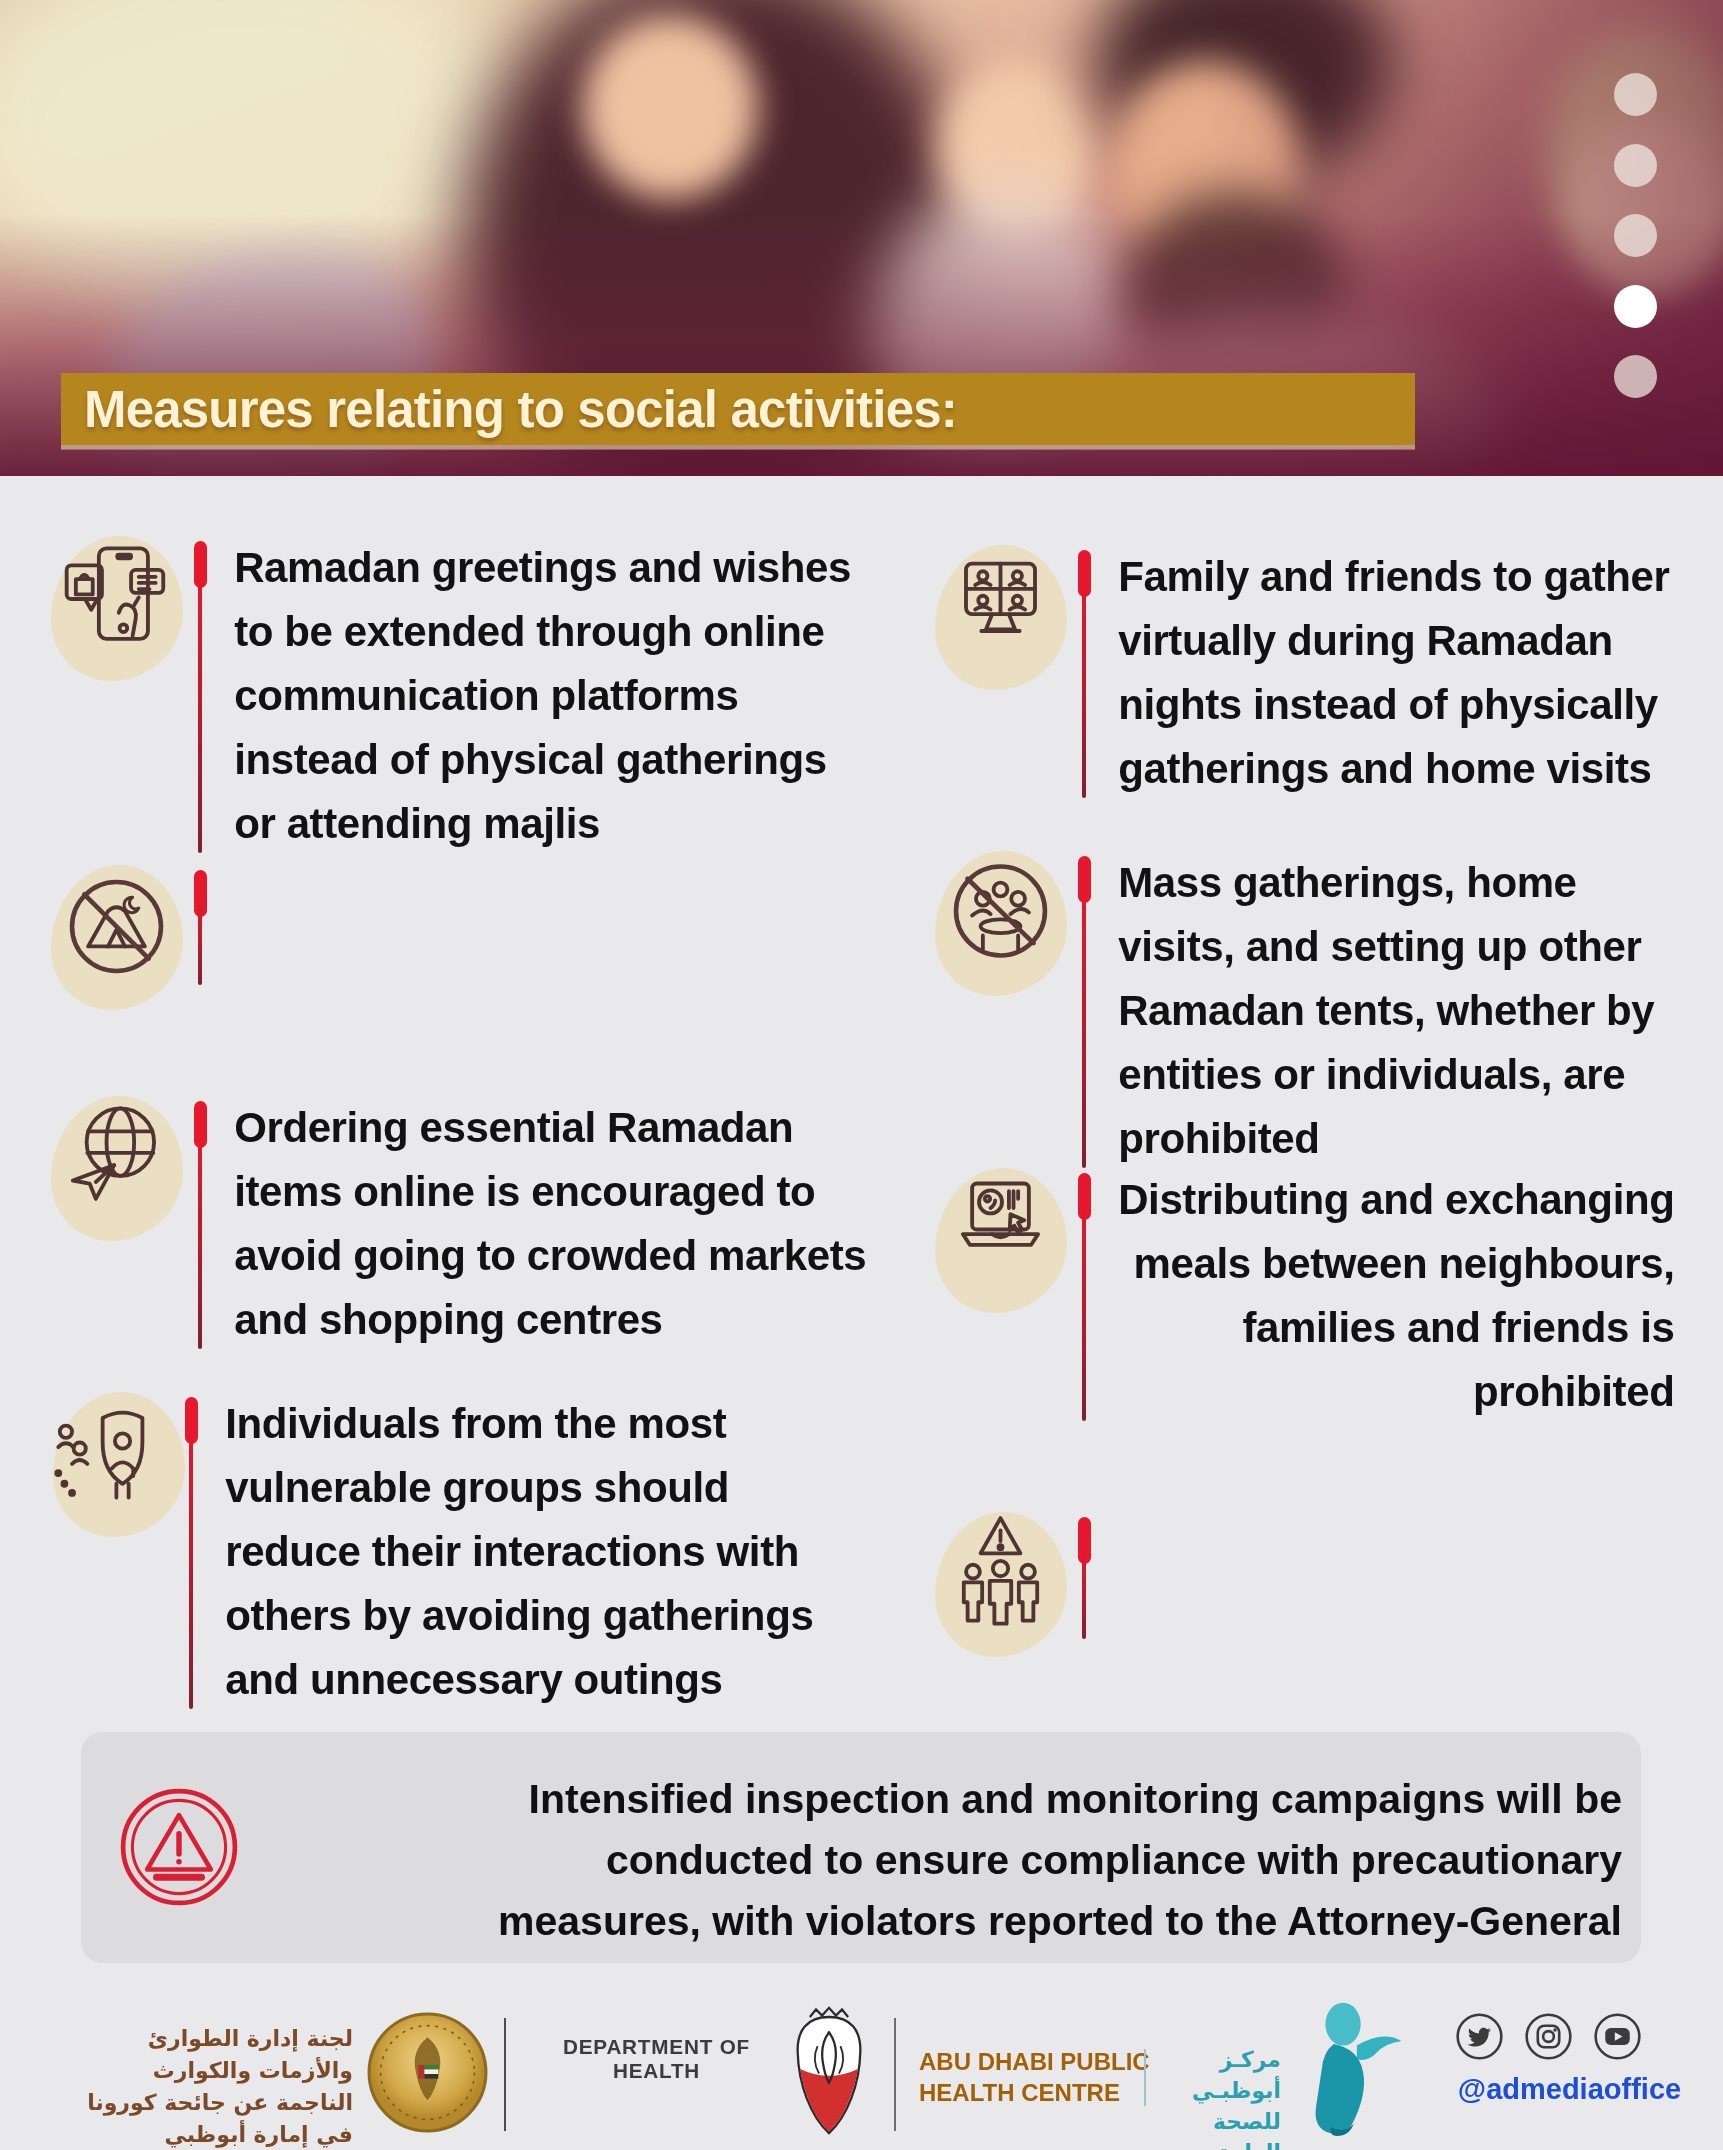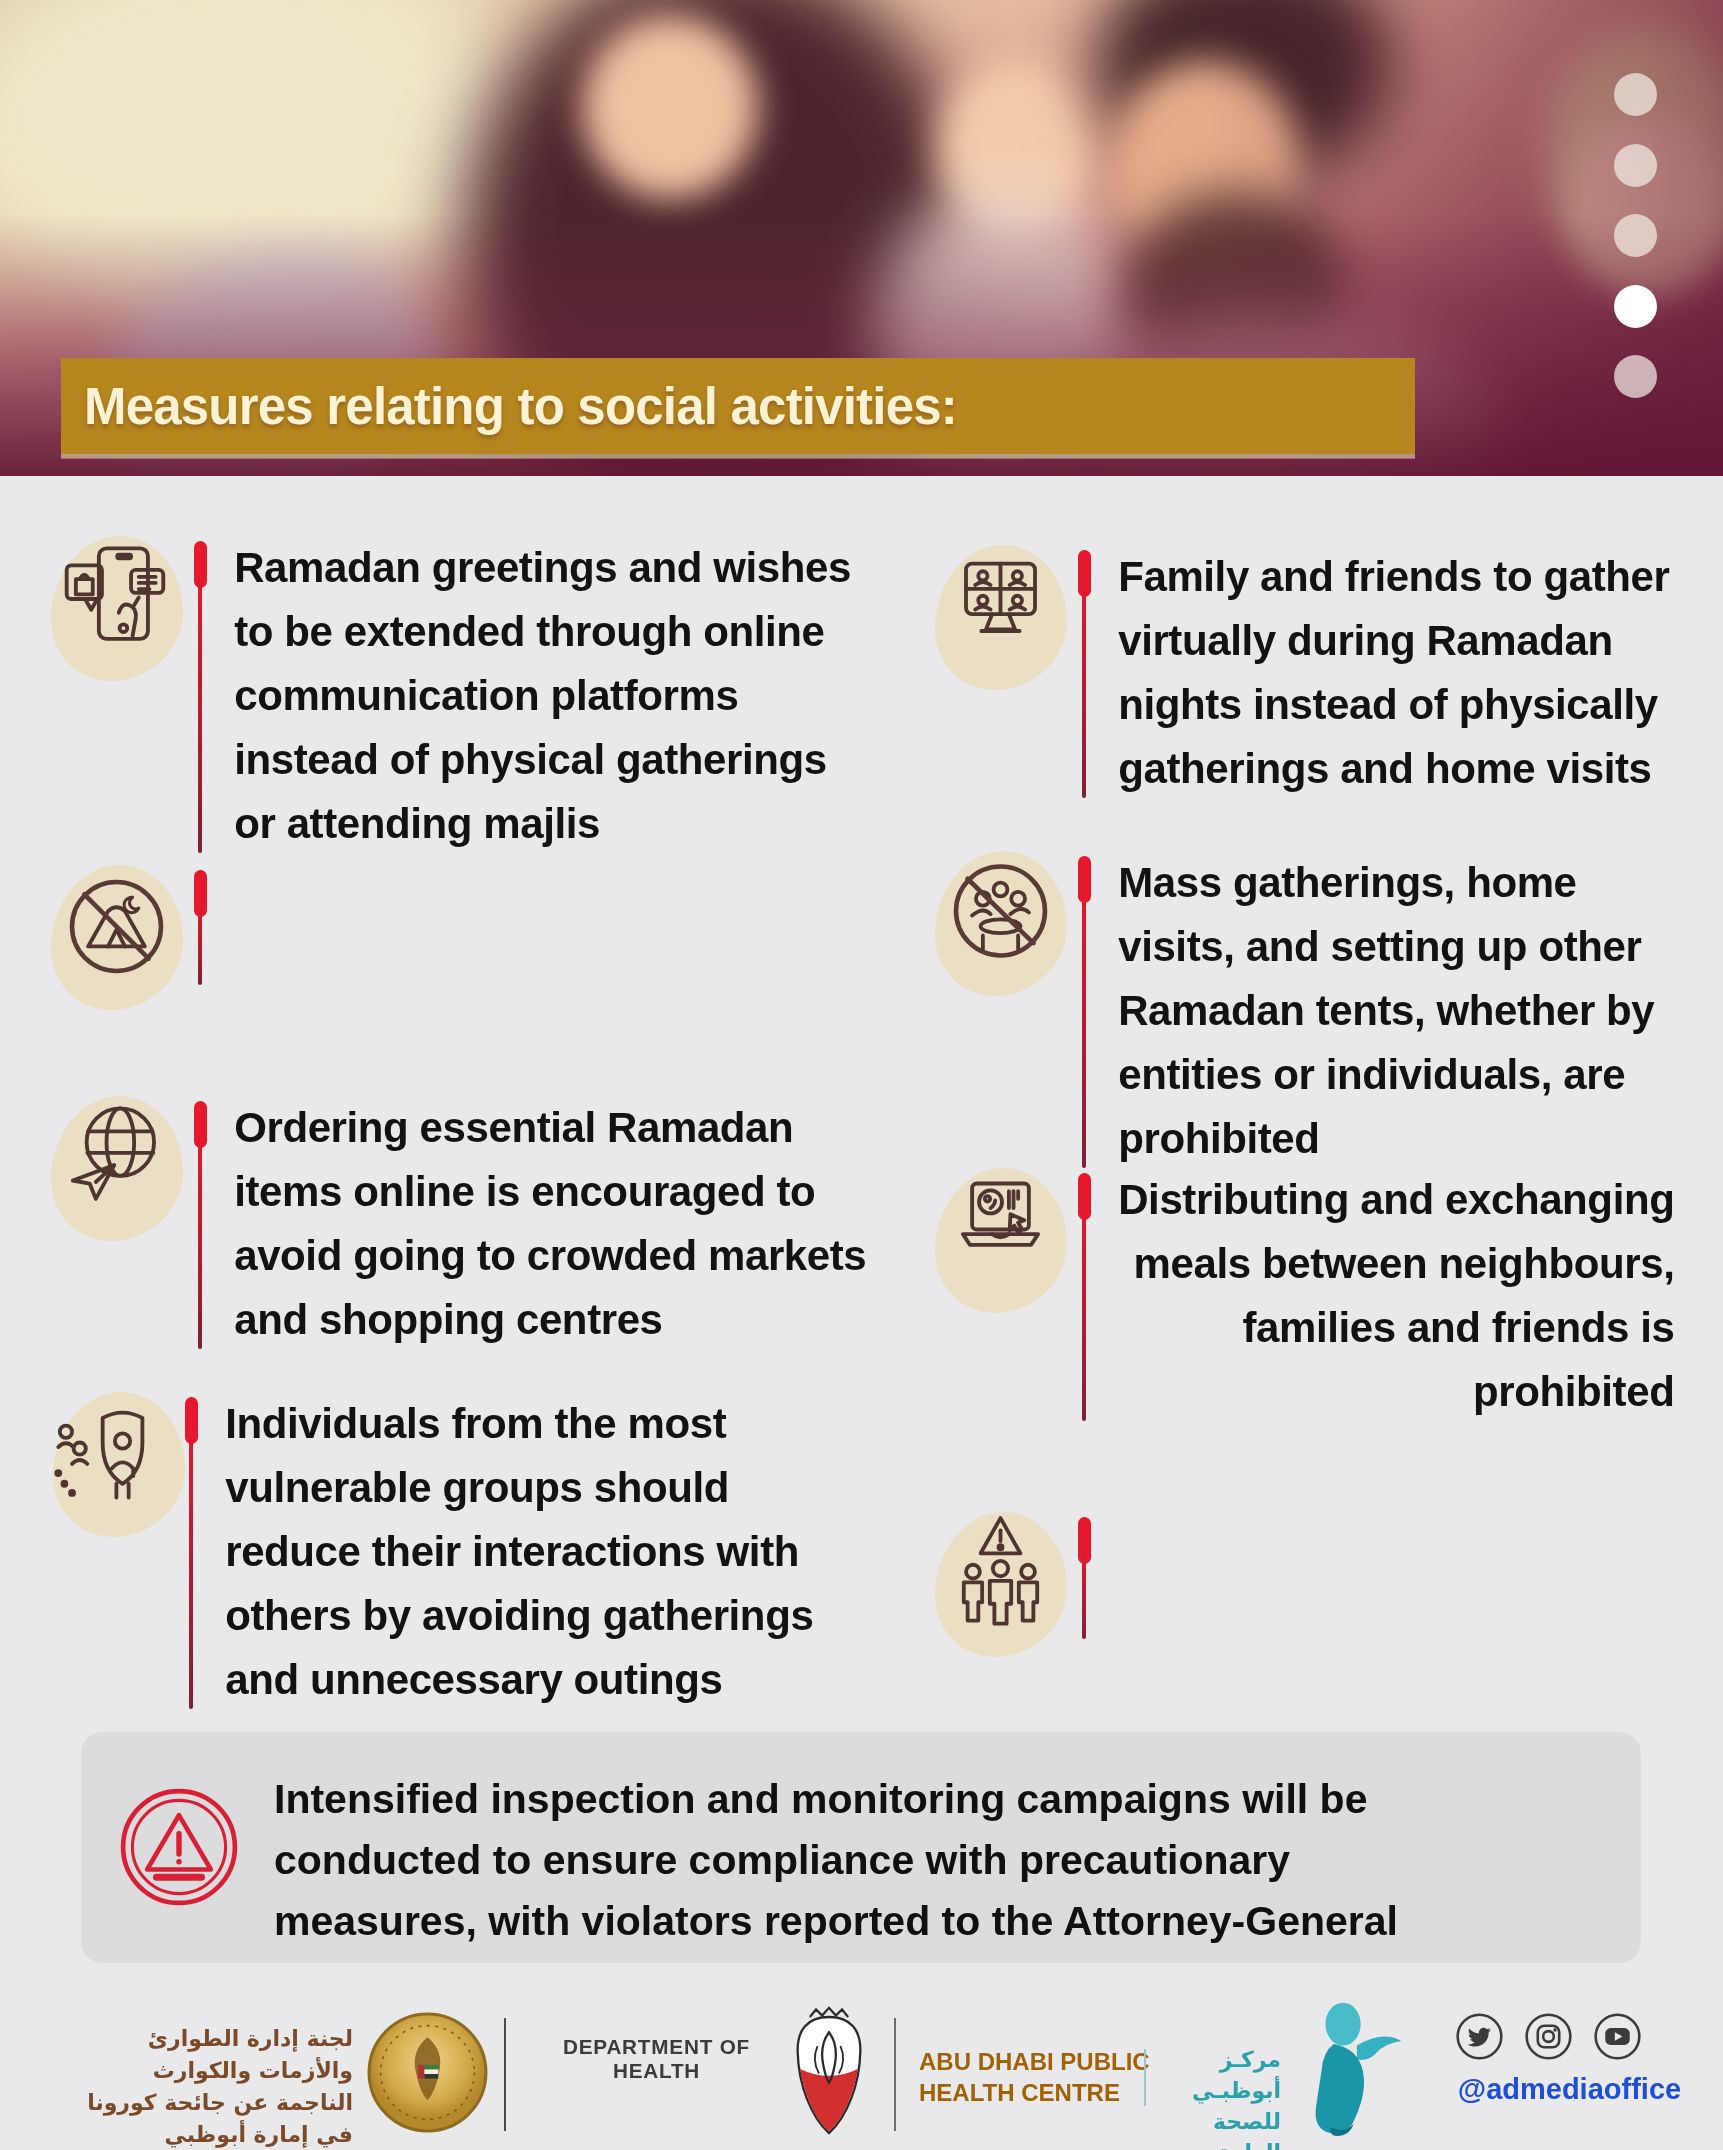--- a/index.html
+++ b/index.html
@@ -25,42 +25,42 @@
   .b-childhair{left:1547px;top:23px;width:207px;height:260px;background:#d9bf92;filter:blur(23px);}
   .b-face4{left:1570px;top:115px;width:157px;height:180px;background:#f3cdb0;filter:blur(17px);}
   .hero .shade-bottom{position:absolute;inset:0;background:linear-gradient(180deg,rgba(111,34,64,0) 45%,rgba(111,34,64,.45) 72%,rgba(96,22,52,.92) 100%);}
   .hero .shade-right{position:absolute;inset:0;background:linear-gradient(265deg,rgba(96,22,52,.55),rgba(96,22,52,0) 30%);}
 
   .dots{position:absolute;top:73px;right:66px;display:flex;flex-direction:column;gap:27.6px;z-index:6;}
   .dot{width:43px;height:43px;border-radius:50%;background:rgba(243,236,229,.72);}
   .dot.active{background:#ffffff;}
 
   
-  .banner{position:absolute;left:61px;top:358px;width:1354px;height:96px;background:#b5861d;z-index:8;
+  .banner{position:absolute;left:61px;top:373px;width:1354px;height:72px;background:#b5861d;z-index:8;
           box-shadow:0 4.6px 0 rgba(248,238,198,.55);display:flex;align-items:center;text-align:right;}
   .banner h1{margin:0 0 0 23px;font-size:51px;font-weight:bold;color:#fdf3d4;letter-spacing:-0.8px;
              text-shadow:0 3.1px 4.6px rgba(90,30,30,.35);white-space:nowrap;}
 
   
   .item{position:absolute;display:flex;align-items:flex-start;}
   .icon-wrap{width:145px;flex:0 0 145px;position:relative;display:flex;justify-content:center;}
   .blobbg{position:absolute;top:0;width:132px;height:145px;background:#eadfc2;
           border-radius:52% 48% 55% 45% / 58% 52% 48% 42%;}
   .icon-wrap svg{position:relative;z-index:1;}
   .marker{position:relative;width:13px;align-self:stretch;margin:4.6px 0 0 4.6px;flex:0 0 13px;}
   .marker::before{content:"";position:absolute;left:0;top:0;width:13px;height:47px;border-radius:6.9px;background:#e5182d;}
   .marker::after{content:"";position:absolute;left:4.6px;top:32px;bottom:3.1px;width:3.8px;border-radius:2.3px;
                  background:linear-gradient(#e5182d,#b11c31 55%,#7e2033);}
   .item .txt{margin-left:27.6px;font-size:42px;line-height:64px;font-weight:bold;color:#121212;letter-spacing:-0.4px;}
 
   .i-stroke{stroke:#503431;stroke-width:5;fill:none;stroke-linecap:round;stroke-linejoin:round;}
   .i-ban{stroke:#5a3a37;stroke-width:6;fill:none;stroke-linecap:round;}
 
   
-  .notice{position:absolute;left:81px;top:1732px;width:1560px;height:231px;border-radius:21.4px;background:#dcdbde;}
+  .notice{position:absolute;left:81px;top:1732px;width:1560px;height:231px;border-radius:21.4px;background:#dcdbde;text-align:right;}
   .notice svg{position:absolute;left:32px;top:49px;}
   .notice .txt{position:absolute;left:193px;top:37px;width:1348px;font-size:41px;line-height:61px;font-weight:bold;color:#101010;}
 
   
   .footer-text{position:absolute;font-weight:bold;}
   .committee{left:47px;top:2023px;width:306px;text-align:right;color:#7b4a28;}
   .committee .ar{font-family:"DejaVu Sans",sans-serif;font-size:22px;line-height:32px;font-weight:bold;}
   .vdiv{position:absolute;width:2.3px;height:113px;top:2018px;background:#4c4c4c;}
   .doh{left:534px;top:2030px;width:245px;text-align:center;color:#3b3b3b;}
   .doh .ar{font-family:"DejaVu Sans",sans-serif;font-size:34px;line-height:43px;font-weight:bold;}

